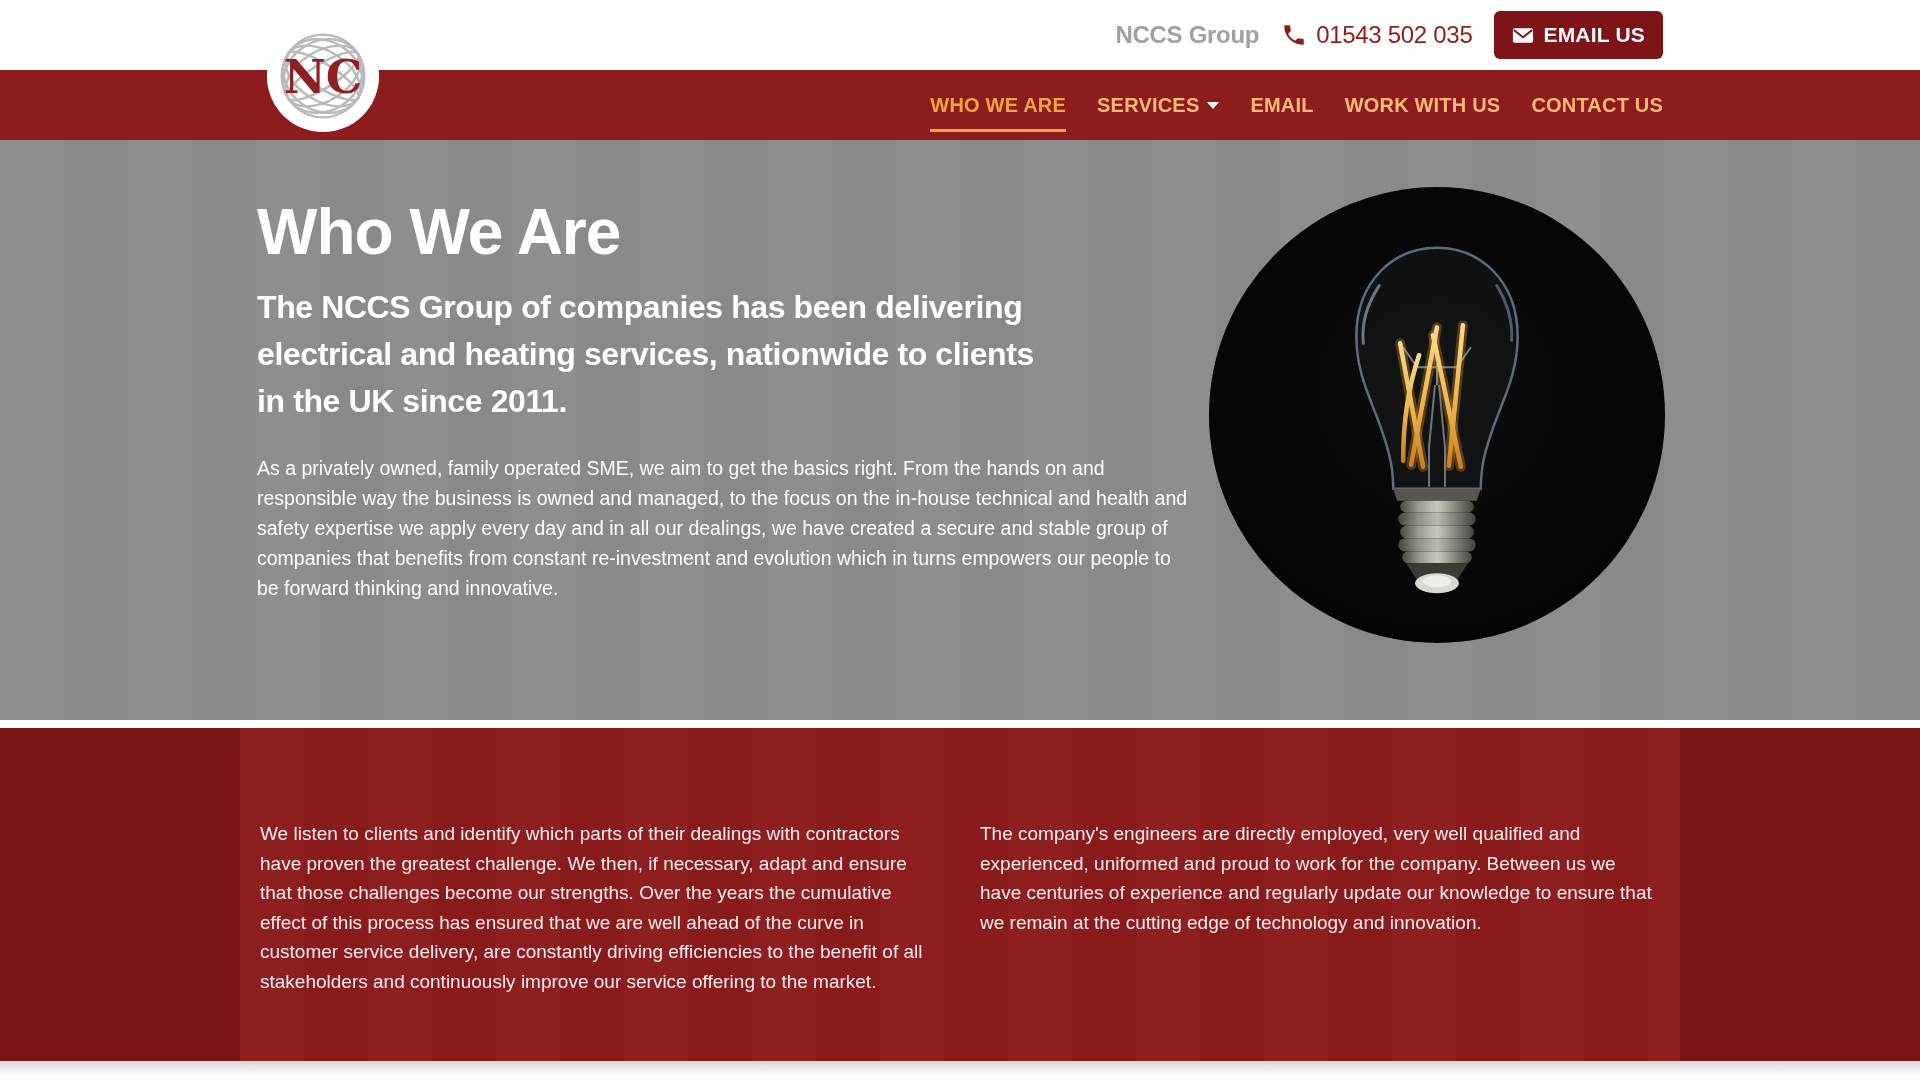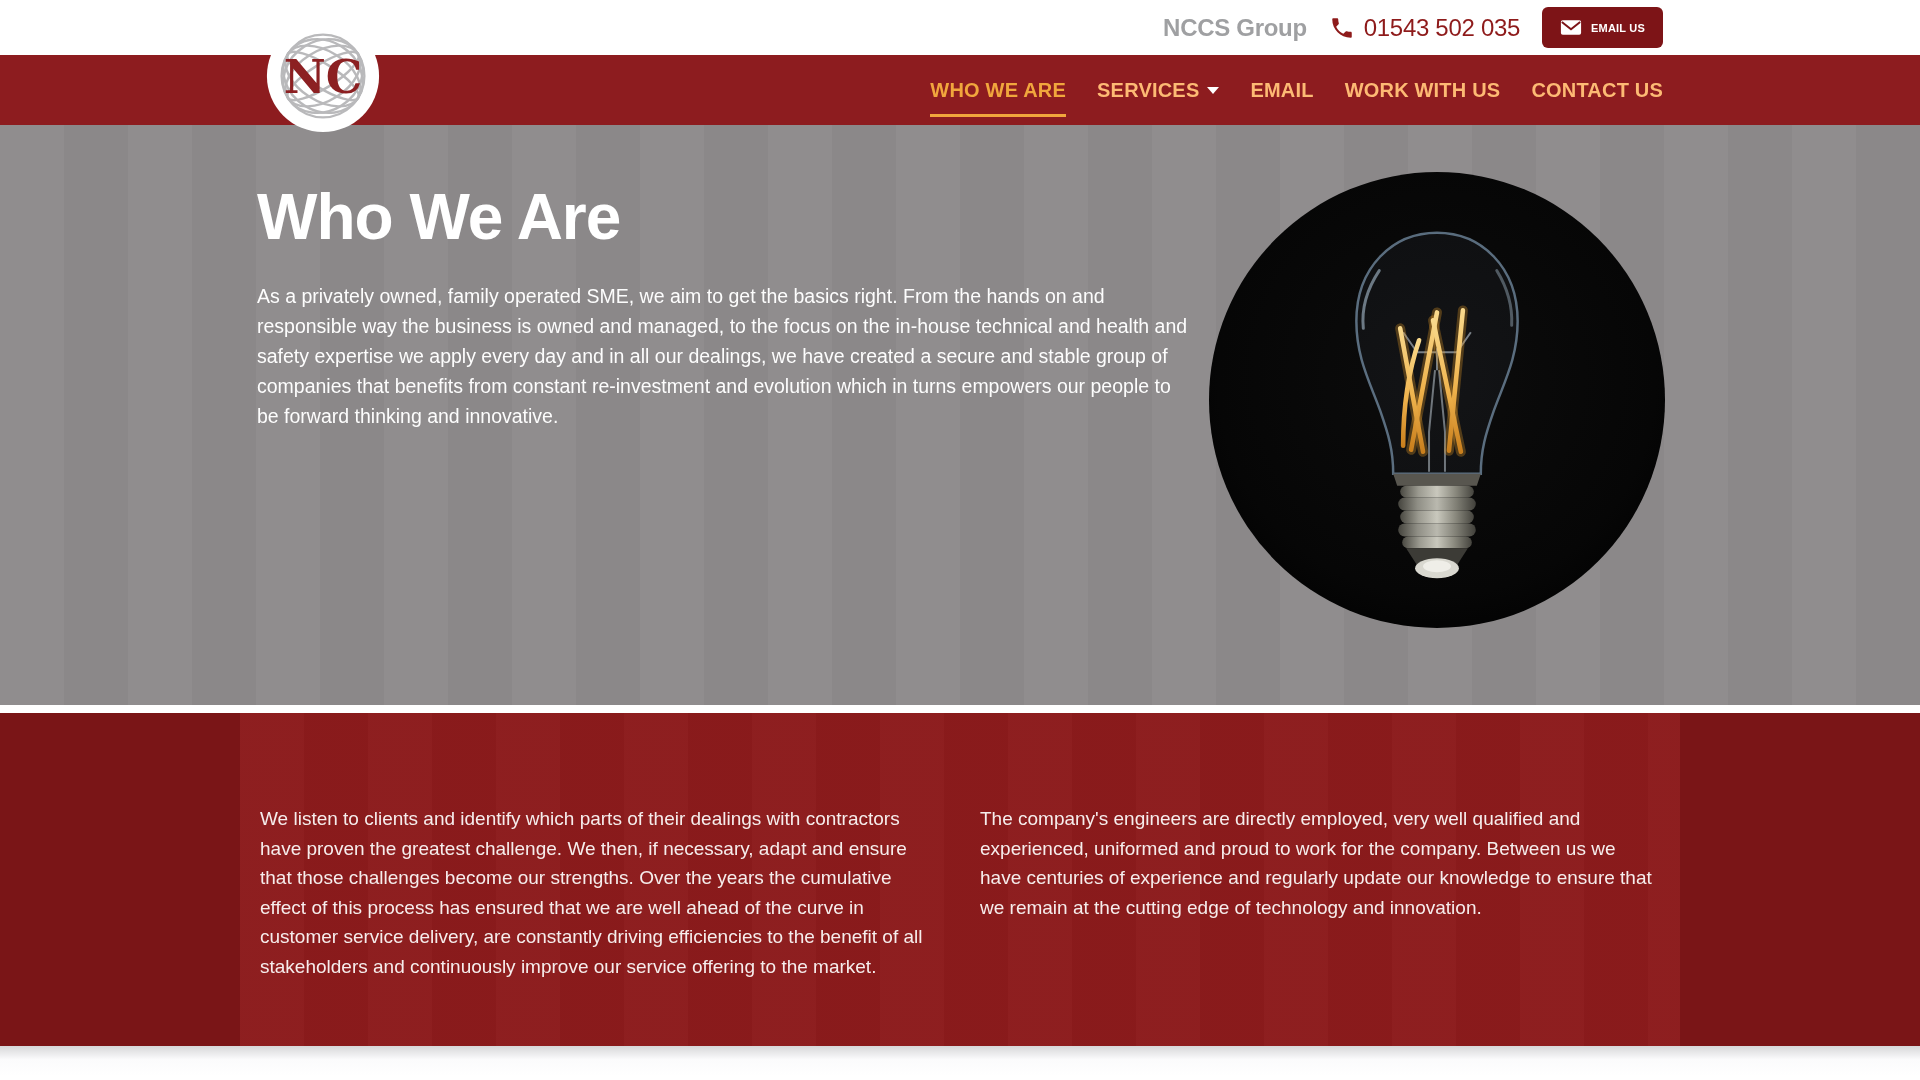--- a/index.html
+++ b/index.html
@@ -2,27 +2,27 @@
 <html><head>
 <meta charset="utf-8">
 <style>
   * { margin:0; padding:0; box-sizing:border-box; }
   html,body { width:1920px; height:1080px; overflow:hidden; background:#fff;
               font-family:"Liberation Sans", sans-serif; }
 
   .container { width:1406px; margin:0 auto; position:relative; }
 
   
-  .topbar { height:55px; background:#ffffff; position:relative; z-index:5; }
+  .topbar { height:70px; background:#ffffff; position:relative; z-index:5; }
   .topbar .container { height:100%; display:flex; align-items:center; justify-content:flex-end; gap:22px; }
   .brand-name { color:#9fa0a2; font-weight:bold; font-size:24px; letter-spacing:-0.3px; }
   .phone-wrap { display:flex; align-items:center; gap:9px; }
   .phone-number { color:#8e1b1b; font-weight:normal; font-size:24px; letter-spacing:-0.3px; }
   .email-btn { display:flex; align-items:center; gap:9px; background:#7d1417; color:#fff;
-               font-weight:bold; font-size:11px; letter-spacing:0.2px; border:none;
+               font-weight:bold; font-size:21px; letter-spacing:0.2px; border:none;
                border-radius:6px; padding:12px 18px; cursor:pointer; }
 
   
   .logo { position:absolute; left:266px; top:19px; width:114px; height:114px; z-index:20; }
 
   
   .navbar { height:70px; background:#8d1c1f; position:relative; z-index:4; }
   .navbar .container { height:100%; display:flex; align-items:center; justify-content:flex-end; gap:31px; }
   .nav-item { position:relative; color:#fdba74; font-weight:bold; font-size:20px;
               letter-spacing:0.2px; cursor:pointer; display:flex; align-items:center; gap:8px; white-space:nowrap; }
@@ -115,20 +115,25 @@
     </div>
     <div class="nav-item">
       <span>CONTACT US</span>
     </div>
   </div>
 </nav>
 
 <section class="hero">
   <div class="container">
     <h1 class="hero-title">Who We Are</h1>
+    <div class="hero-subtitle">
+      <div>The NCCS Group of companies has been delivering</div>
+      <div>electrical and heating services, nationwide to clients</div>
+      <div>in the UK since 2011.</div>
+    </div>
     <p class="hero-paragraph">As a privately owned, family operated SME, we aim to get the basics right. From the hands on and responsible way the business is owned and managed, to the focus on the in-house technical and health and safety expertise we apply every day and in all our dealings, we have created a secure and stable group of companies that benefits from constant re-investment and evolution which in turns empowers our people to be forward thinking and innovative.</p>
 
     <div class="bulb-circle">
       <svg width="458" height="458" viewBox="0 0 460 460">
         <defs>
           <radialGradient id="bulbBg" cx="50%" cy="45%" r="60%">
             <stop offset="0%" stop-color="#0c0c0c"></stop>
               <stop offset="80%" stop-color="#060606"></stop>
               <stop offset="100%" stop-color="#020202"></stop>
           </radialGradient>

